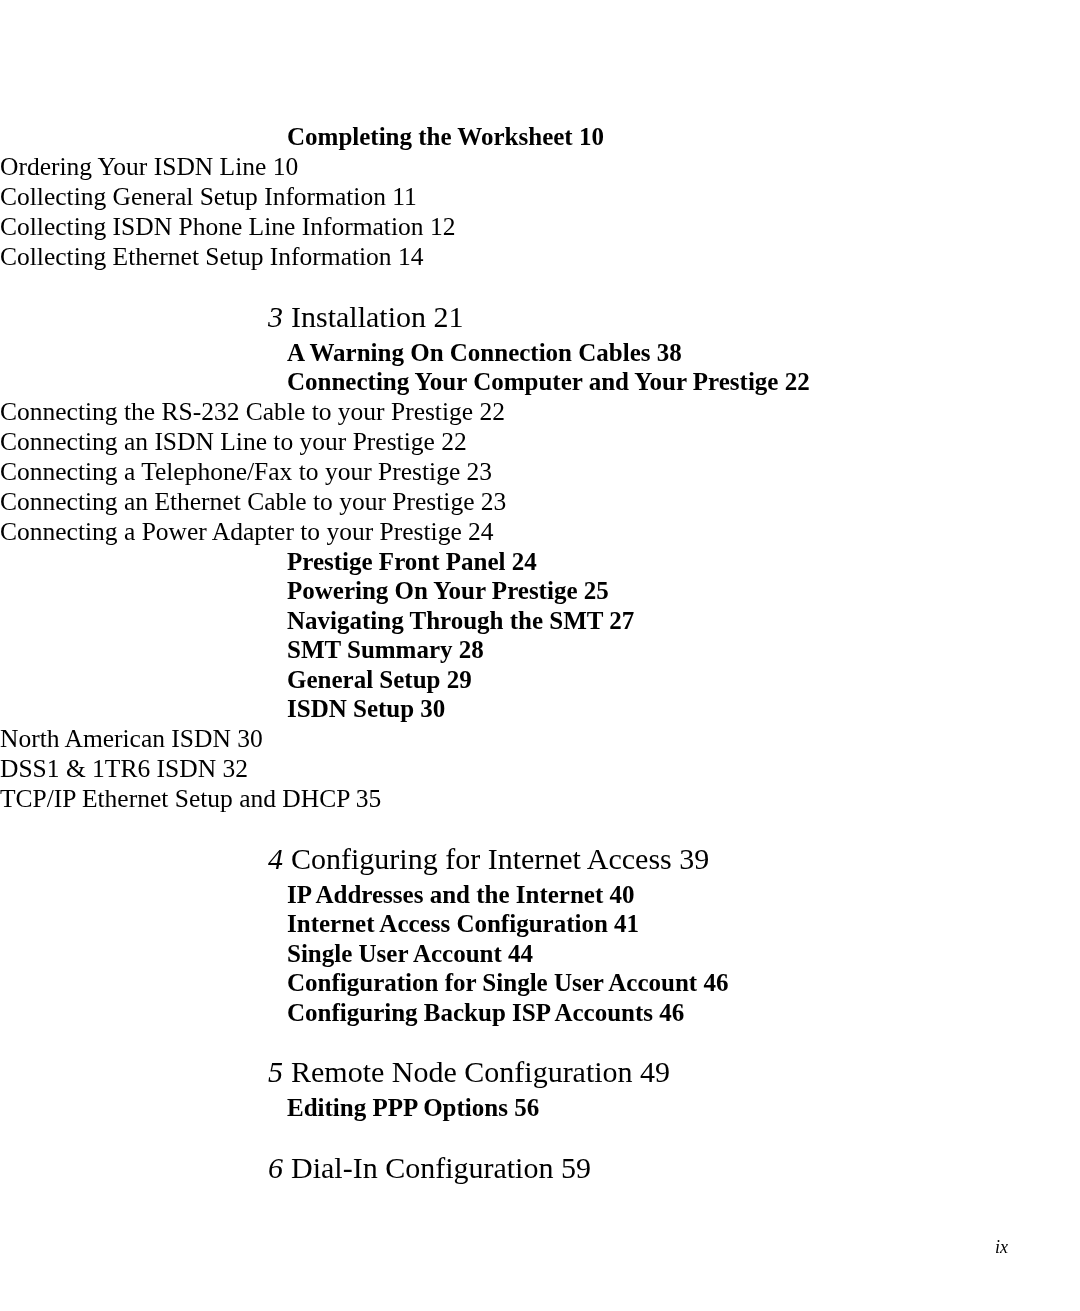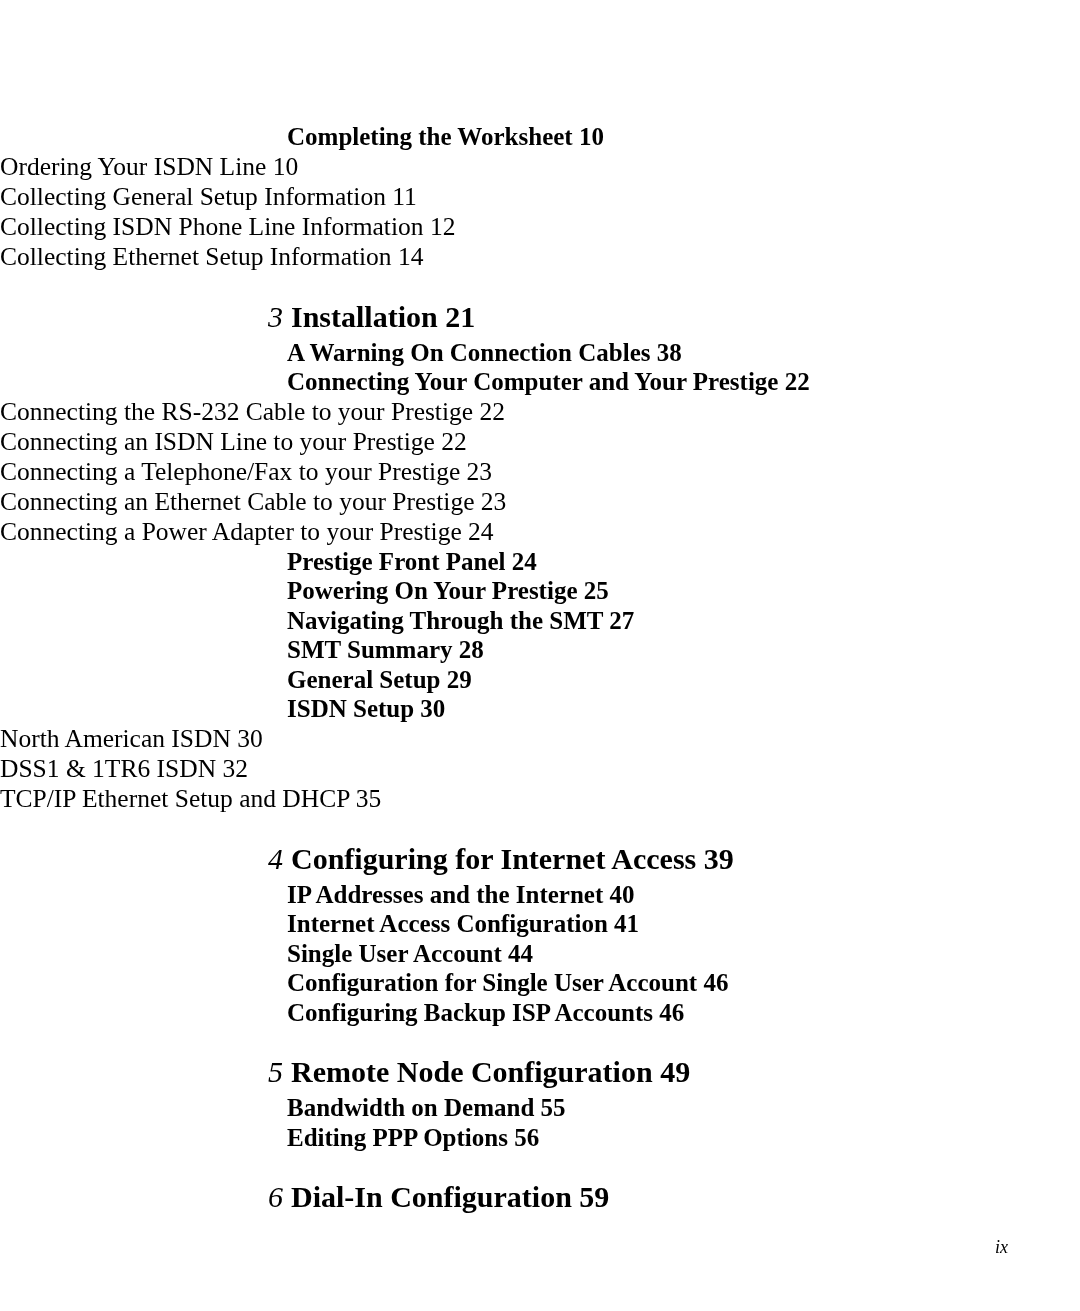--- a/index.html
+++ b/index.html
@@ -34,21 +34,21 @@
     line-height: 38px;
     font-weight: bold;
     white-space: pre;
   }
   .chapter .num {
     font-style: italic;
     font-weight: normal;
     margin-right: 8px;
   }
   .chapter .title {
-    font-weight: bold;
+    font-weight: normal;
   }
 
   
   .lvl2 {
     padding-left: 287px;
     font-size: 25px;
     line-height: 29.5px;
     font-weight: bold;
     white-space: pre;
   }
@@ -103,18 +103,17 @@
       <div class="lvl3">North American ISDN 30</div>
       <div class="lvl3">DSS1 &amp; 1TR6 ISDN 32</div>
       <div class="lvl3">TCP/IP Ethernet Setup and DHCP 35</div>
       <div class="chapter"><span class="num">4</span><span class="title">Configuring for Internet Access 39</span></div>
       <div class="lvl2">IP Addresses and the Internet 40</div>
       <div class="lvl2">Internet Access Configuration 41</div>
       <div class="lvl2">Single User Account 44</div>
       <div class="lvl2">Configuration for Single User Account 46</div>
       <div class="lvl2">Configuring Backup ISP Accounts 46</div>
       <div class="chapter"><span class="num">5</span><span class="title">Remote Node Configuration 49</span></div>
-      <div class="lvl2">Bandwidth on Demand 55</div>
       <div class="lvl2">Editing PPP Options 56</div>
       <div class="chapter"><span class="num">6</span><span class="title">Dial-In Configuration 59</span></div>
     </div>
   <div class="folio">ix</div>
 </div>
 
 </body></html>

